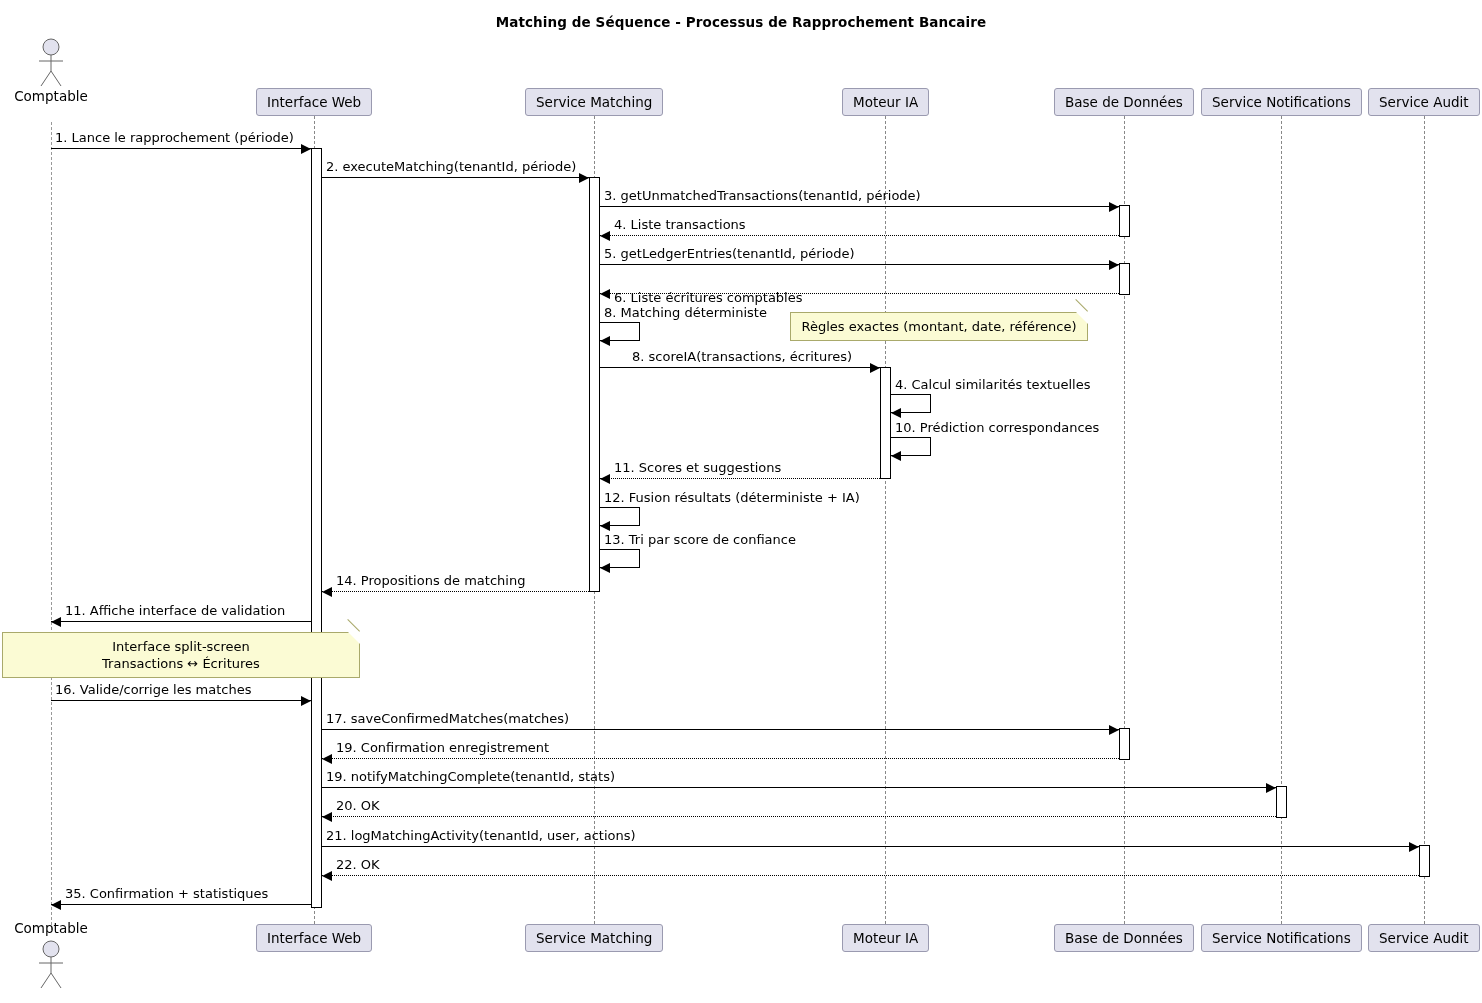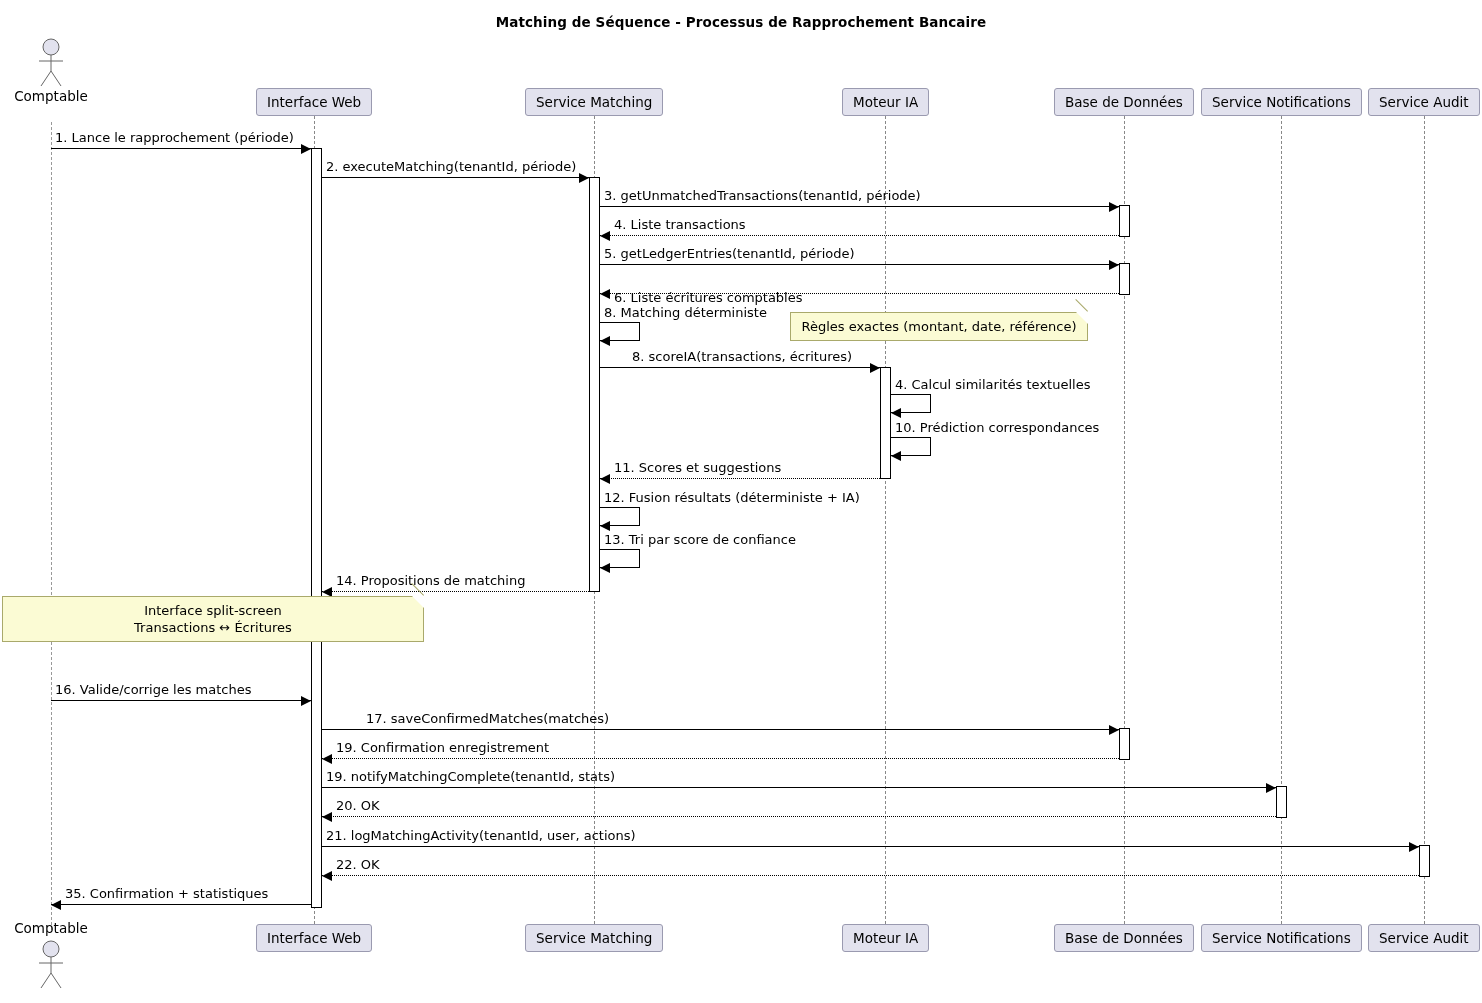--- a/index.html
+++ b/index.html
@@ -225,21 +225,21 @@
       <div class="arrowhead arrow-left" style="top: 587px; left: 322px;"></div>
       <div class="msg-label" style="left: 336px; top: 573px;">14. Propositions de matching</div>
       <div class="msg" style="left: 51px; top: 621px; width: 260px;"></div>
       <div class="arrowhead arrow-left" style="top: 617px; left: 51px;"></div>
       <div class="msg-label" style="left: 65px; top: 603px;">11. Affiche interface de validation</div>
       <div class="msg" style="left: 51px; top: 700px; width: 260px;"></div>
       <div class="arrowhead arrow-right" style="top: 696px; left: 301px;"></div>
       <div class="msg-label" style="left: 55px; top: 682px;">16. Valide/corrige les matches</div>
       <div class="msg" style="left: 322px; top: 729px; width: 797px;"></div>
       <div class="arrowhead arrow-right" style="top: 725px; left: 1109px;"></div>
-      <div class="msg-label" style="left: 326px; top: 711px; margin-left: 40px;">17. saveConfirmedMatches(matches)</div>
+      <div class="msg-label" style="left: 326px; top: 711px;">17. saveConfirmedMatches(matches)</div>
       <div class="msg dotted" style="left: 322px; top: 758px; width: 797px;"></div>
       <div class="arrowhead arrow-left" style="top: 754px; left: 322px;"></div>
       <div class="msg-label" style="left: 336px; top: 740px;">19. Confirmation enregistrement</div>
       <div class="msg" style="left: 322px; top: 787px; width: 954px;"></div>
       <div class="arrowhead arrow-right" style="top: 783px; left: 1266px;"></div>
       <div class="msg-label" style="left: 326px; top: 769px;">19. notifyMatchingComplete(tenantId, stats)</div>
       <div class="msg dotted" style="left: 322px; top: 816px; width: 954px;"></div>
       <div class="arrowhead arrow-left" style="top: 812px; left: 322px;"></div>
       <div class="msg-label" style="left: 336px; top: 798px;">20. OK</div>
       <div class="msg" style="left: 322px; top: 846px; width: 1097px;"></div>
@@ -247,17 +247,17 @@
       <div class="msg-label" style="left: 326px; top: 828px;">21. logMatchingActivity(tenantId, user, actions)</div>
       <div class="msg dotted" style="left: 322px; top: 875px; width: 1097px;"></div>
       <div class="arrowhead arrow-left" style="top: 871px; left: 322px;"></div>
       <div class="msg-label" style="left: 336px; top: 857px;">22. OK</div>
       <div class="msg" style="left: 51px; top: 904px; width: 260px;"></div>
       <div class="arrowhead arrow-left" style="top: 900px; left: 51px;"></div>
       <div class="msg-label" style="left: 65px; top: 886px;">35. Confirmation + statistiques</div>
     </div>
   <div id="notes-layer">
       <div class="note" style="left: 790px; top: 312px; width: 298px; min-height: 24px;">Règles exactes (montant, date, référence)<div style="position: absolute; right: -1px; top: -1px; width: 0px; height: 0px; border-left: 12px solid transparent; border-top: 12px solid rgb(255, 255, 255);"></div><div style="position: absolute; right: -1px; top: -2px; width: 17px; height: 0px; border-top: 1px solid rgb(169, 169, 107); transform-origin: right top; transform: rotate(45deg);"></div></div>
-      <div class="note" style="left: 2px; top: 596px; width: 422px; min-height: 44px;">Interface split-screen
+      <div class="note" style="left: 2px; top: 632px; width: 358px; min-height: 44px;">Interface split-screen
 Transactions ↔ Écritures<div style="position: absolute; right: -1px; top: -1px; width: 0px; height: 0px; border-left: 12px solid transparent; border-top: 12px solid rgb(255, 255, 255);"></div><div style="position: absolute; right: -1px; top: -2px; width: 17px; height: 0px; border-top: 1px solid rgb(169, 169, 107); transform-origin: right top; transform: rotate(45deg);"></div></div>
     </div>
 
 </div>
 
 </body></html>

